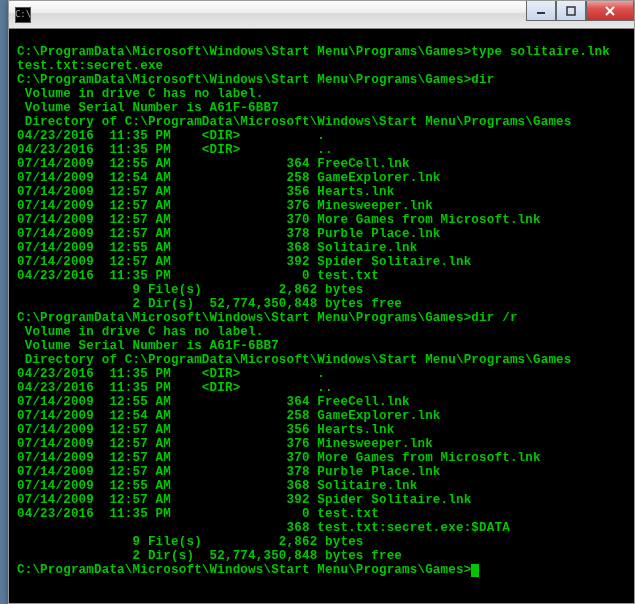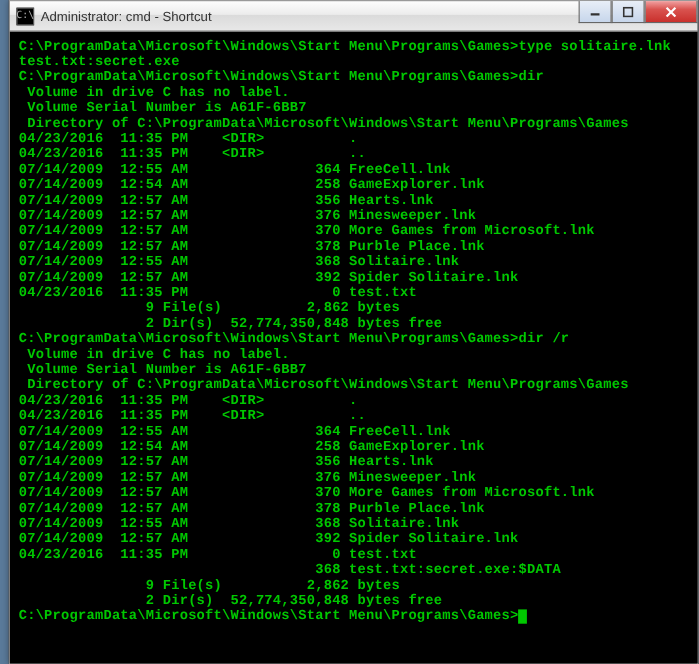--- a/index.html
+++ b/index.html
@@ -66,42 +66,41 @@
   .win-min svg, .win-max svg, .win-close svg { display: block; }
   .terminal {
     width: 100%;
     height: calc(100% - 28px);
     background: #000;
     font-family: "Courier New", monospace;
     font-size: 12.5px;
     line-height: 14px;
     color: #00c800;
     font-weight: bold;
-    padding: 6px 8px 2px 8px;
+    padding: 16px 8px 2px 8px;
     white-space: pre;
     overflow: hidden;
     letter-spacing: 0.2px;
   }
   .line { display: block; }
   .cursor {
     display: inline-block;
     width: 8px;
     height: 13px;
     background: #00c800;
     vertical-align: bottom;
     margin-left: 0px;
   }
 </style>
 </head>
 <body>
 
 <div class="window">
   <div class="titlebar">
     <div class="app-icon">C:\</div>
-    <span class="title-text">Administrator: cmd - Shortcut</span>
     <div class="win-controls">
       <div class="win-btn win-min">
         <svg width="10" height="10">
             <line x1="1" y1="7" x2="9" y2="7" stroke="#333" stroke-width="2"></line>
           </svg>
       </div>
       <div class="win-btn win-max">
         <svg width="10" height="10">
             <rect x="1" y="1" width="8" height="8" fill="none" stroke="#333" stroke-width="1.5"></rect>
           </svg>

